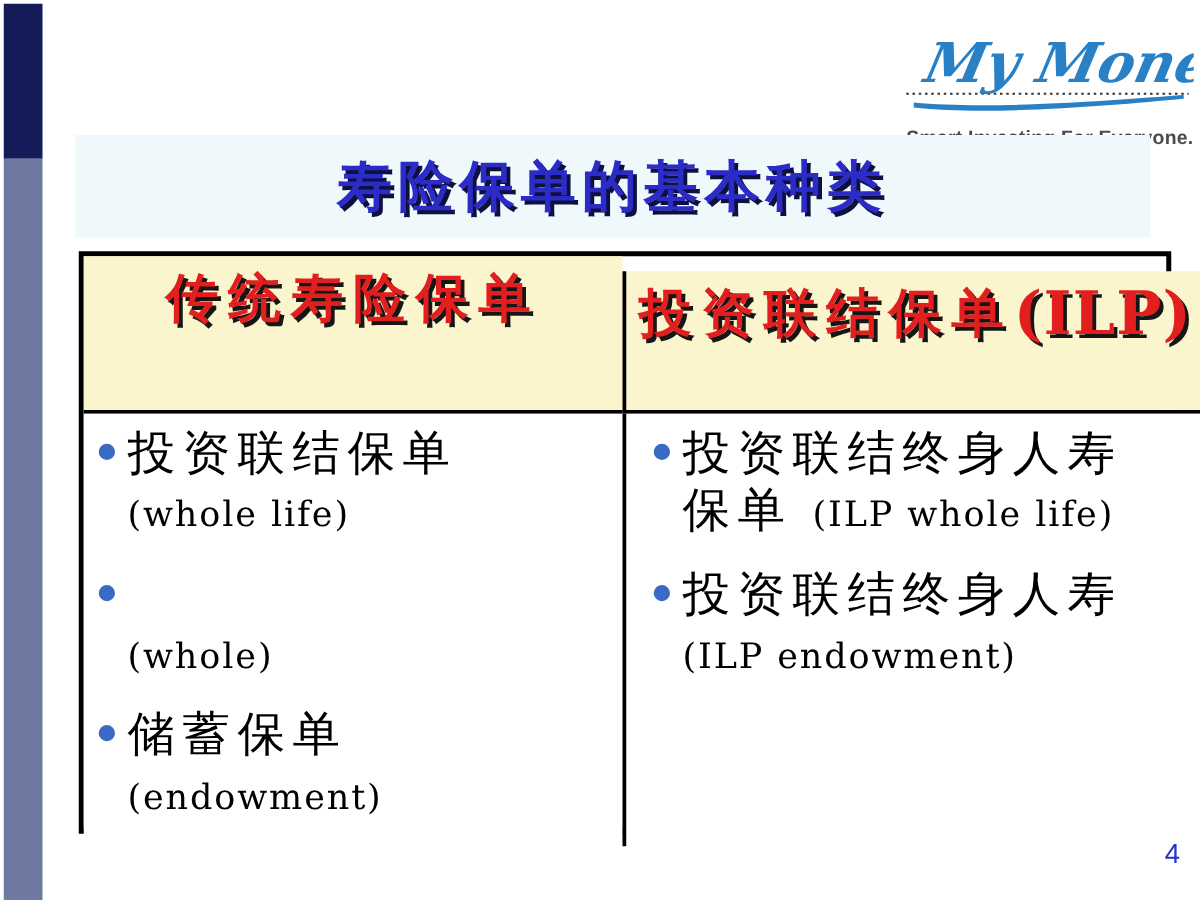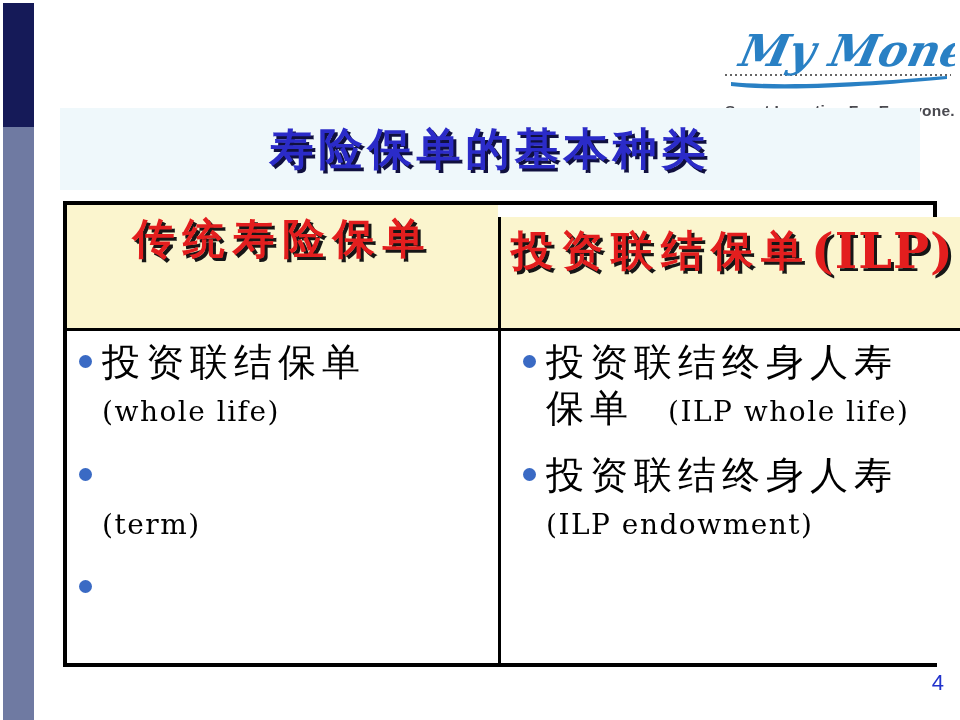--- a/index.html
+++ b/index.html
@@ -74,21 +74,21 @@
   }
   .item-text{
     font-family:"DejaVu Serif","Liberation Serif",serif;
     font-size:38px;color:#000;letter-spacing:6px;line-height:1.22;
   }
   .part-zh{font-weight:normal;}
   .part-en{
     font-size:28px;font-weight:normal;letter-spacing:1.5px;line-height:1.15;
     font-family:"DejaVu Serif","Liberation Serif",serif;
   }
-  .en-inline{margin-left:34px;}
+  .en-inline{margin-left:16px;}
 
   
   .page-number{
     position:absolute;right:16px;top:670px;
     font-size:22px;color:var(--page_blue);
     font-family:"Liberation Sans", sans-serif;
   }
 </style>
 </head>
 <body>
@@ -117,24 +117,25 @@
     <span class="hdr-text">投资联结保单</span>
     <span class="hdr-suffix">(ILP)</span>
   </div>
   <div class="body-cell">
       <div class="item">
         <span class="bullet"></span>
         <div class="item-text"><span class="part-zh">投资联结保单</span><br><span class="part-en">(whole life)</span></div>
       </div>
       <div class="item">
         <span class="bullet"></span>
-        <div class="item-text"><br><span class="part-en">(term)</span></div>
+        <div class="item-text"><br><span class="part-en">(whole)</span></div>
       </div>
       <div class="item">
         <span class="bullet"></span>
+        <div class="item-text"><span class="part-zh">储蓄保单</span><br><span class="part-en">(endowment)</span></div>
       </div>
     </div>
   <div class="body-cell body-cell-c2">
       <div class="item">
         <span class="bullet"></span>
         <div class="item-text"><span class="part-zh">投资联结终身人寿</span><br><span class="part-zh">保单</span><span class="part-en en-inline">(ILP whole life)</span></div>
       </div>
       <div class="item">
         <span class="bullet"></span>
         <div class="item-text"><span class="part-zh">投资联结终身人寿</span><br><span class="part-en">(ILP endowment)</span></div>

